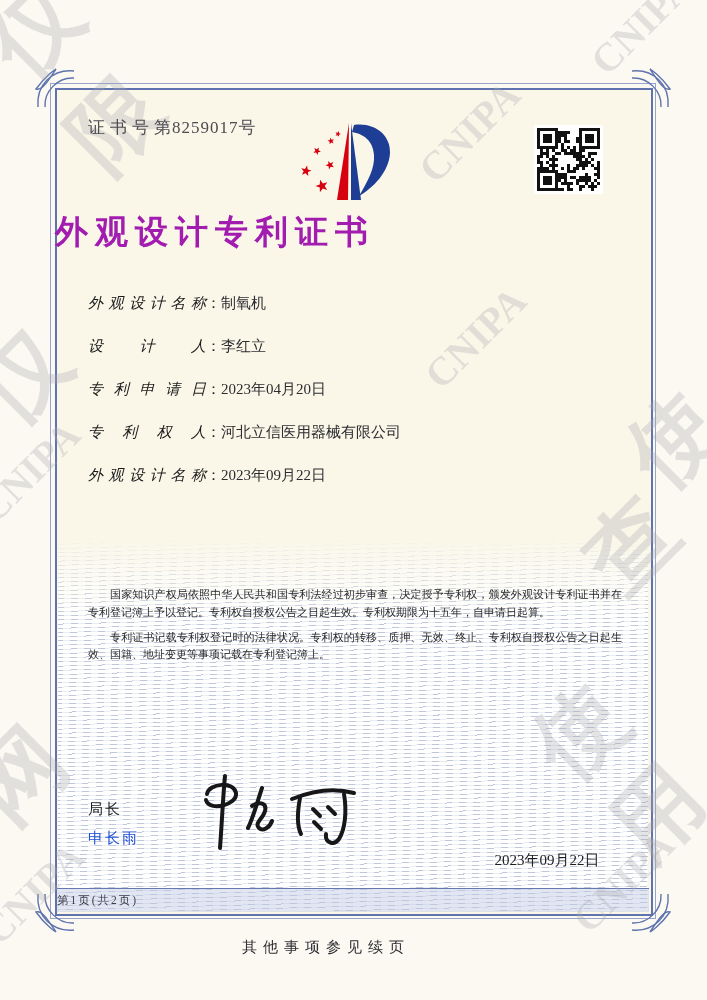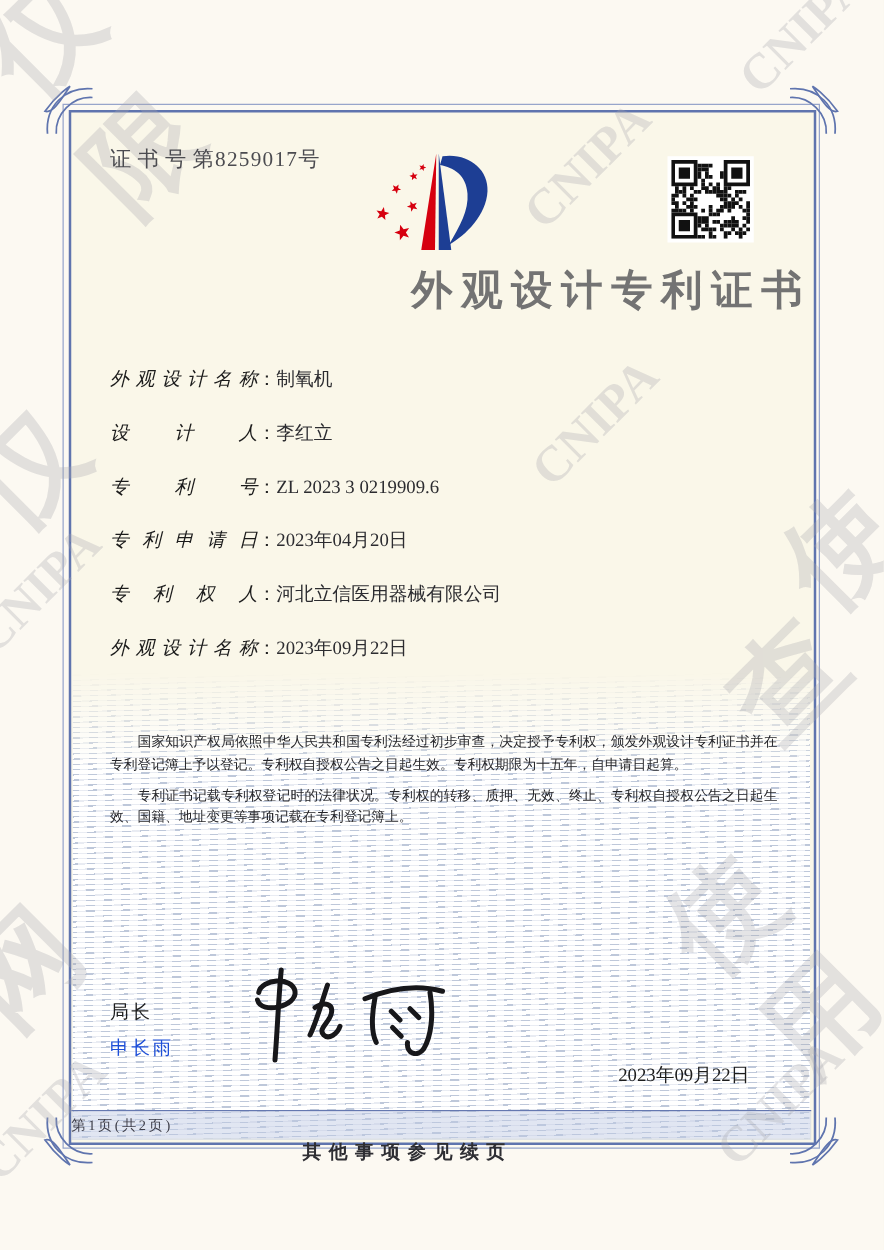--- a/index.html
+++ b/index.html
@@ -39,43 +39,43 @@
 
   
   .content{z-index:4;}
   .cert-no{left:88px;top:116px;font-size:17px;color:#4b4b50;}
   .cert-no .lab{letter-spacing:5px;}
   .cert-no .val{letter-spacing:1px;}
 
   .logo{left:293px;top:110px;}
   .qr{left:534px;top:125px;background:#fff;padding:3px;line-height:0;}
 
-  .title{left:55px;top:210px;width:594px;text-align:right;
-         font-size:33px;font-weight:bold;letter-spacing:7px;color:#737373;}
+  .title{left:55px;top:210px;width:594px;text-align:left;
+         font-size:33px;font-weight:bold;letter-spacing:7px;color:#a21caf;}
 
   .fields{left:88px;top:294px;width:540px;}
   .field-row{position:relative;height:20px;margin-bottom:23px;font-size:15px;color:#222;}
   .flabel{display:inline-block;width:118px;text-align:justify;text-align-last:justify;
           vertical-align:top;color:#1b1b1b;font-style:italic;}
   .fcolon{display:inline-block;width:15px;}
   .fvalue{color:#2c2c30;text-align:center;}
   .fpair2{position:absolute;left:255px;top:0;}
   .fpair2 .flabel{width:104px;}
 
   .paras{left:88px;top:586px;width:534px;z-index:4;}
   .para{font-size:11px;line-height:1.62;color:#26262a;text-indent:2em;
         text-align:justify;margin:0 0 7px 0;}
 
   .sig-title{left:88px;top:800px;font-size:15px;color:#1d1d1d;letter-spacing:2px;}
   .sig-name{left:88px;top:829px;font-size:15px;color:#1d4ed8;letter-spacing:2px;}
   .sig-hand{left:192px;top:768px;}
   .issue-date{left:462px;top:851px;width:170px;text-align:center;font-size:15px;color:#1d1d1d;}
 
-  .cont-note{left:0;top:912px;width:652px;text-align:center;
-             font-size:15px;letter-spacing:6px;color:#2e2e33;font-weight:bold;}
+  .cont-note{left:0;top:938px;width:652px;text-align:center;
+             font-size:15px;letter-spacing:6px;color:#2e2e33;}
 </style>
 </head>
 <body>
 
 <div class="abs frame-outer"></div>
 <div class="abs frame-inner"></div>
 <div class="abs pattern"></div>
 
 <div class="abs corner c-tl">
   <svg width="46" height="46" viewBox="0 0 46 46" fill="none" stroke="currentColor" stroke-width="1.4">
@@ -297,21 +297,20 @@
       <rect x="42" y="60" width="3" height="3" fill="#111"></rect>
       <rect x="54" y="60" width="3" height="3" fill="#111"></rect>
     </svg>
 </div>
 
 <div class="abs content title">外观设计专利证书</div>
 
 <div class="abs content fields" id="fields">
     <div class="field-row"><span class="flabel">外观设计名称</span><span class="fcolon">：</span><span class="fvalue">制氧机</span></div>
     <div class="field-row"><span class="flabel">设计人</span><span class="fcolon">：</span><span class="fvalue">李红立</span></div>
-    <div class="field-row"><span class="flabel">专利号</span><span class="fcolon">：</span><span class="fvalue">ZL 2023 3 0219909.6</span></div>
     <div class="field-row"><span class="flabel">专利申请日</span><span class="fcolon">：</span><span class="fvalue">2023年04月20日</span></div>
     <div class="field-row"><span class="flabel">专利权人</span><span class="fcolon">：</span><span class="fvalue">河北立信医用器械有限公司</span></div>
     <div class="field-row"><span class="flabel">外观设计名称</span><span class="fcolon">：</span><span class="fvalue">2023年09月22日</span></div>
   </div>
 
 <div class="abs content paras" id="paras">
     <p class="para">国家知识产权局依照中华人民共和国专利法经过初步审查，决定授予专利权，颁发外观设计专利证书并在专利登记簿上予以登记。专利权自授权公告之日起生效。专利权期限为十五年，自申请日起算。</p>
     <p class="para">专利证书记载专利权登记时的法律状况。专利权的转移、质押、无效、终止、专利权自授权公告之日起生效、国籍、地址变更等事项记载在专利登记簿上。</p>
   </div>
 

